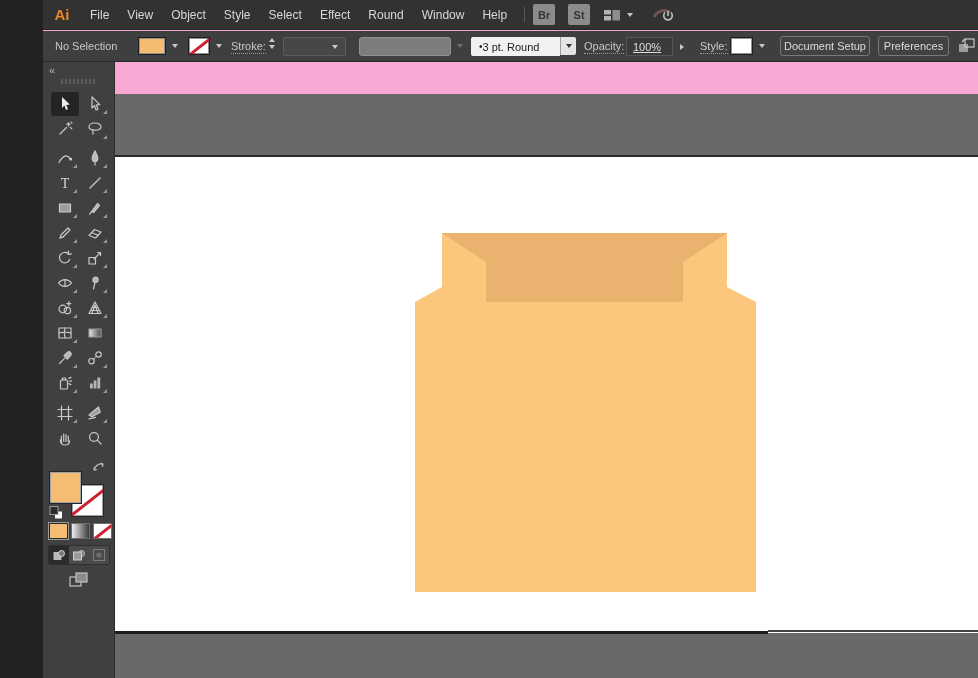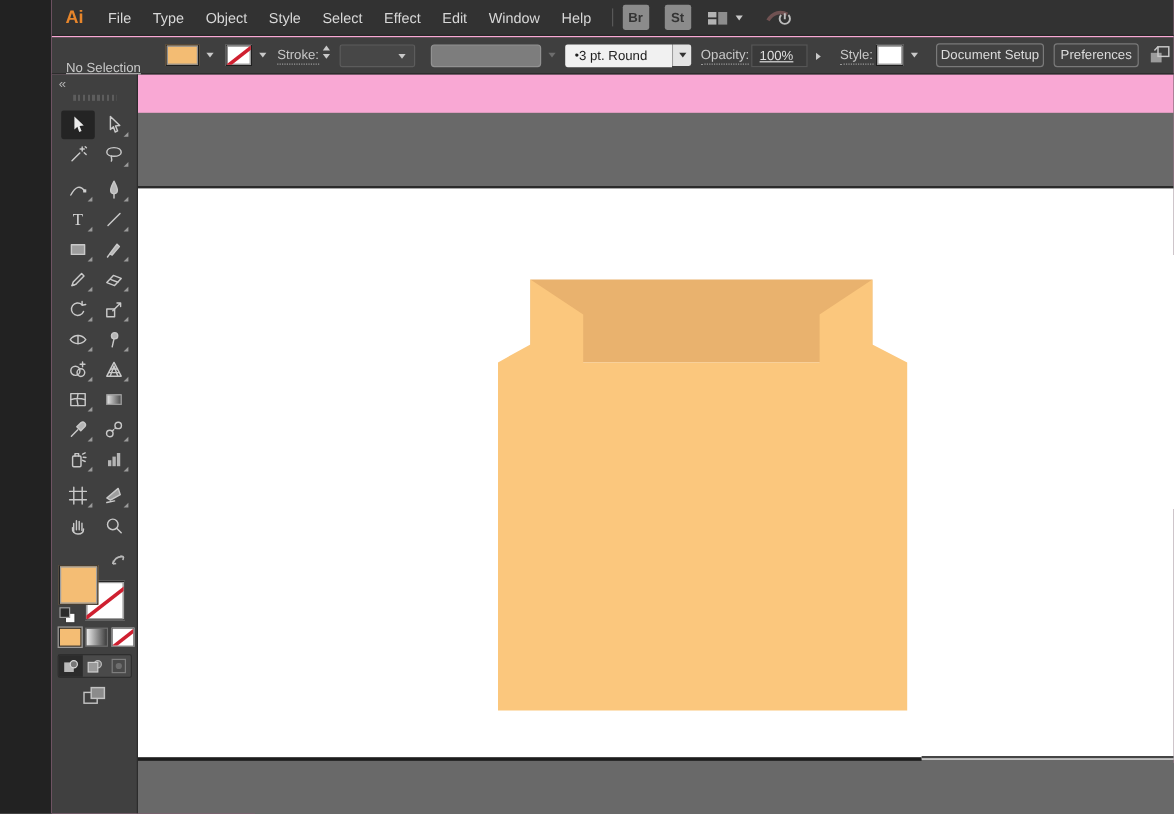--- a/index.html
+++ b/index.html
@@ -92,26 +92,26 @@
   .art-svg polygon { pointer-events:auto; }
 </style>
 </head>
 <body>
 
 <div class="app">
 
   <div class="menubar">
     <div class="ai-logo">Ai</div>
     <div class="menu-item">File</div>
-    <div class="menu-item">Type</div>
+    <div class="menu-item">View</div>
     <div class="menu-item">Object</div>
     <div class="menu-item">Style</div>
     <div class="menu-item">Select</div>
     <div class="menu-item">Effect</div>
-    <div class="menu-item">Edit</div>
+    <div class="menu-item">Round</div>
     <div class="menu-item">Window</div>
     <div class="menu-item">Help</div>
     <div class="menu-div"></div>
     <div class="sq-btn">Br</div>
     <div class="sq-btn">St</div>
     <div class="mb-icon">
       <svg width="18" height="16" viewBox="0 0 18 16">
         <rect x="1" y="3" width="7" height="4.5" fill="#b3b3b3"></rect>
         <rect x="1" y="9" width="7" height="4.5" fill="#b3b3b3"></rect>
         <rect x="9.5" y="3" width="7.5" height="10.5" fill="#8d8d8d"></rect>
@@ -121,21 +121,21 @@
     <div class="mb-icon">
       <svg width="26" height="20" viewBox="0 0 26 20">
         <path d="M3 12 C7 5 14 4 19 7" stroke="#8a6060" stroke-width="3" fill="none" opacity="0.7"></path>
         <path d="M17 6 L17 11" stroke="#bdbdbd" stroke-width="1.6" fill="none"></path>
         <path d="M14 7.5 A4.3 4.3 0 1 0 20 7.5" stroke="#bdbdbd" stroke-width="1.6" fill="none"></path>
       </svg>
     </div>
   </div>
 
   <div class="controlbar">
-    <div class="cb" style="left:12px; top:20px;text-decoration:underline;">No Selection</div>
+    <div class="cb" style="left:12px; top:9px;">No Selection</div>
 
     <div class="cb swatch" style="left:95px; top:6px; width:28px; height:18px; background:#f3bc73;"></div>
     <div class="cb chev-btn" style="left:124px; top:6px;">
         <div class="tri-down"></div>
       </div>
 
     <div class="cb swatch none-diag" style="left:145px; top:6px; width:22px; height:18px;"></div>
     <div class="cb chev-btn" style="left:168px; top:6px;">
         <div class="tri-down"></div>
       </div>

